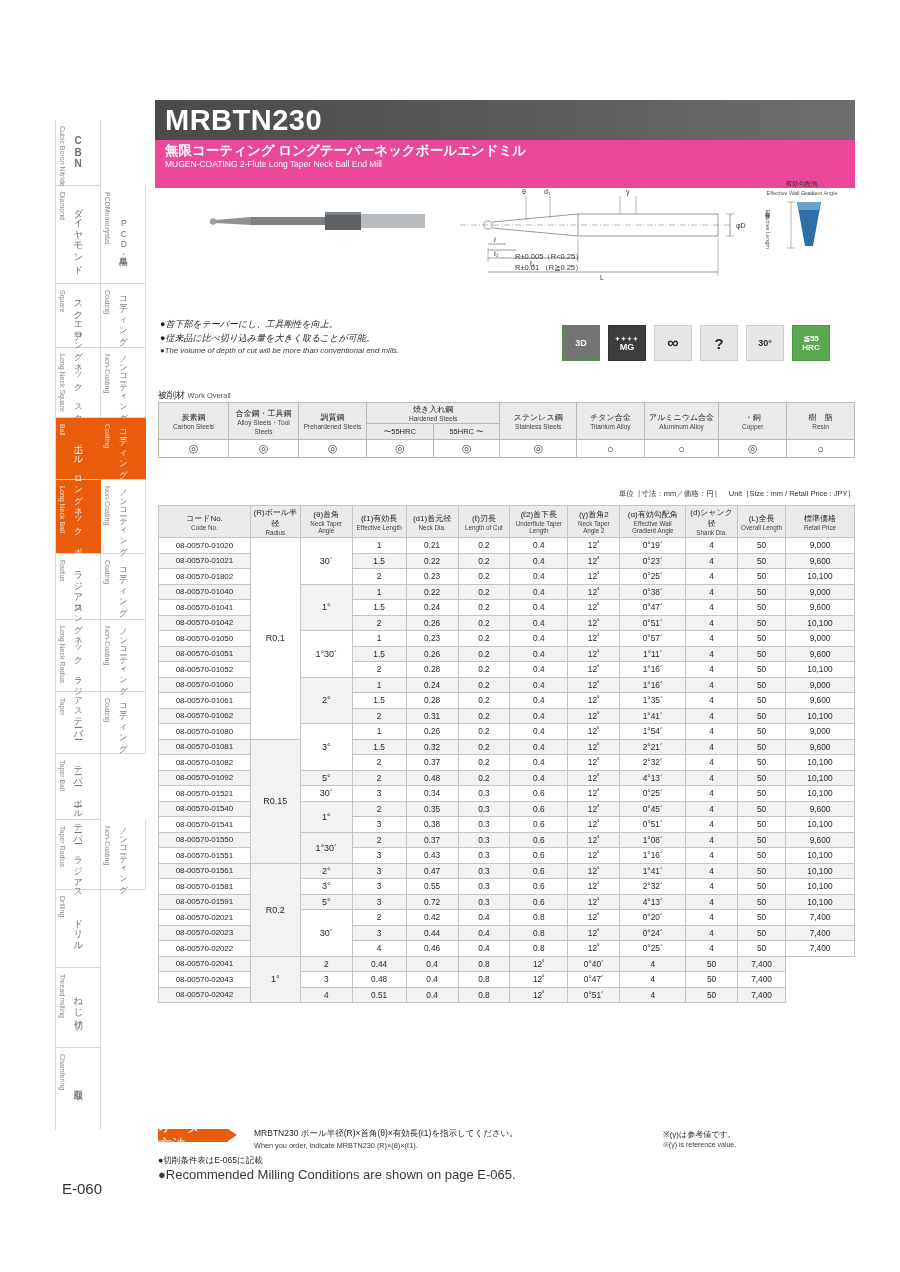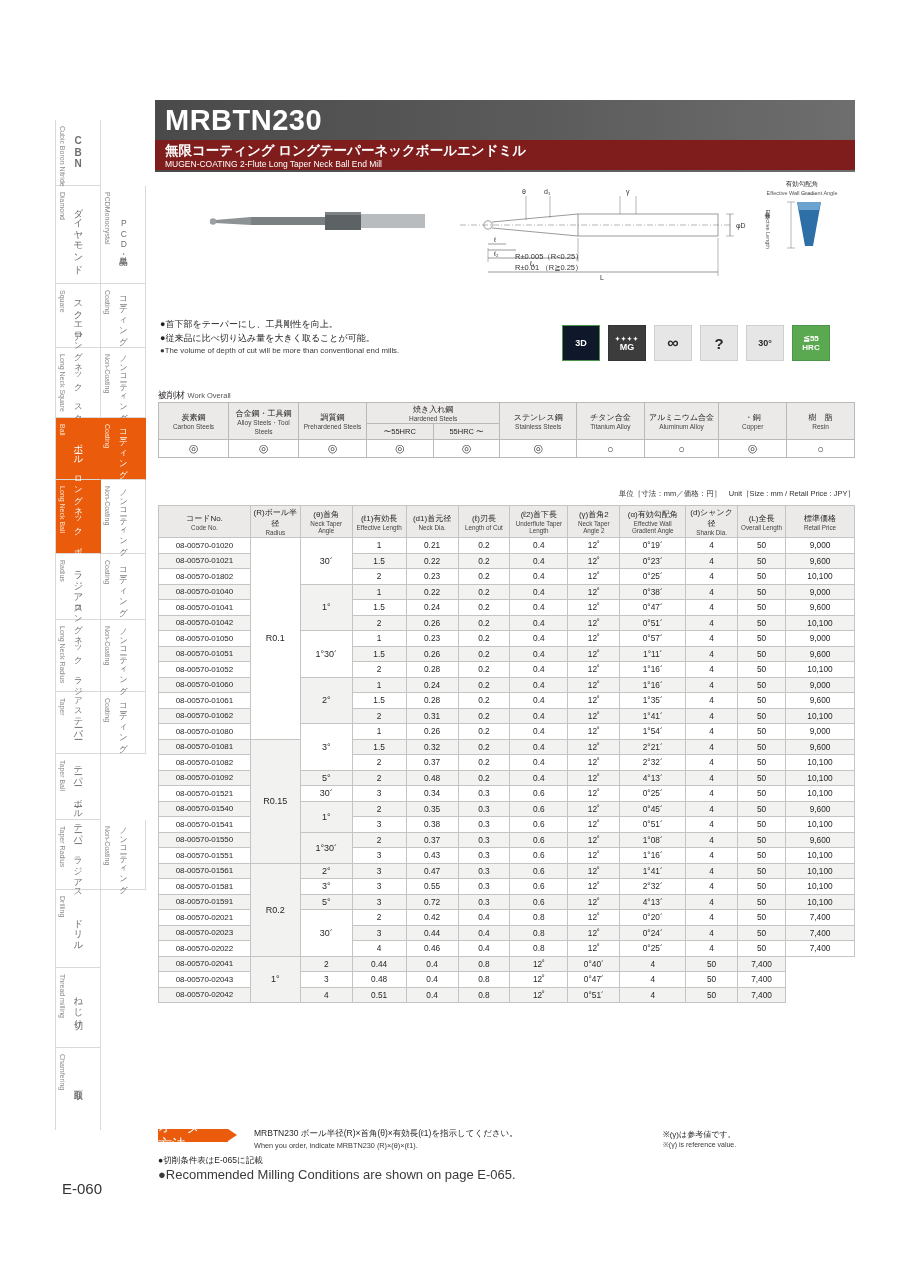--- a/index.html
+++ b/index.html
@@ -41,49 +41,49 @@
   
   #title-bar {
     position:absolute; left:155px; top:100px; width:700px; height:72px;
     background:linear-gradient(90deg,#4a4a4a 0%, #5b5b5b 55%, #6e6e6e 100%);
   }
   #title-bar .code {
     position:absolute; left:10px; top:4px;
     color:#ffffff; font-size:29px; font-weight:bold; letter-spacing:0.5px;
   }
   #title-sub {
-    position:absolute; left:155px; top:140px; width:700px; height:30px;
-    background:#7f1d1d;
+    position:absolute; left:155px; top:140px; width:700px; height:48px;
+    background:#ec4899;
     color:#ffffff;
   }
   #title-sub .jp { position:absolute; left:10px; top:2px; font-size:13.5px; font-weight:bold; }
   #title-sub .en { position:absolute; left:10px; top:19px; font-size:8.5px; }
 
   
   #drawing {
     position:absolute; left:155px; top:178px; width:700px; height:110px;
   }
   .tol-text {
     position:absolute; font-size:7.5px; color:#333; line-height:1.45;
   }
 
   
   #bullets { position:absolute; left:160px; top:318px; width:420px; }
-  .b-line { font-size:9px; color:#231f20; line-height:1.5; }
+  .b-line { font-size:9px; color:#231f20; line-height:1.5;font-style:italic; }
   .b-line.en { font-size:7.8px; color:#3a3a3a; }
 
   
   #icon-row { position:absolute; left:562px; top:325px; width:293px; height:38px; }
   .ficon {
     position:absolute; top:0; width:38px; height:36px;
     border:1px solid #cfcfcf; background:#f2f2f2;
     display:flex; align-items:center; justify-content:center; flex-direction:column;
     font-size:9px; color:#2a2a2a; font-weight:bold;
   }
-  .ficon.green { background:#0f172a; color:#fff; border-color:#4d934a; }
+  .ficon.green { background:#737373; color:#fff; border-color:#4d934a; }
   .ficon.dark { background:#3c3c3c; color:#fff; border-color:#343434; }
   .ficon.grey { background:#e6e6e6; }
 
   
   #wm-title { position:absolute; left:158px; top:389px; font-size:9px; }
   #wm-title .en { font-size:7.5px; color:#555; }
   #work-table {
     position:absolute; left:158px; top:402px; width:697px;
     border-collapse:collapse; font-size:7.5px;
   }

